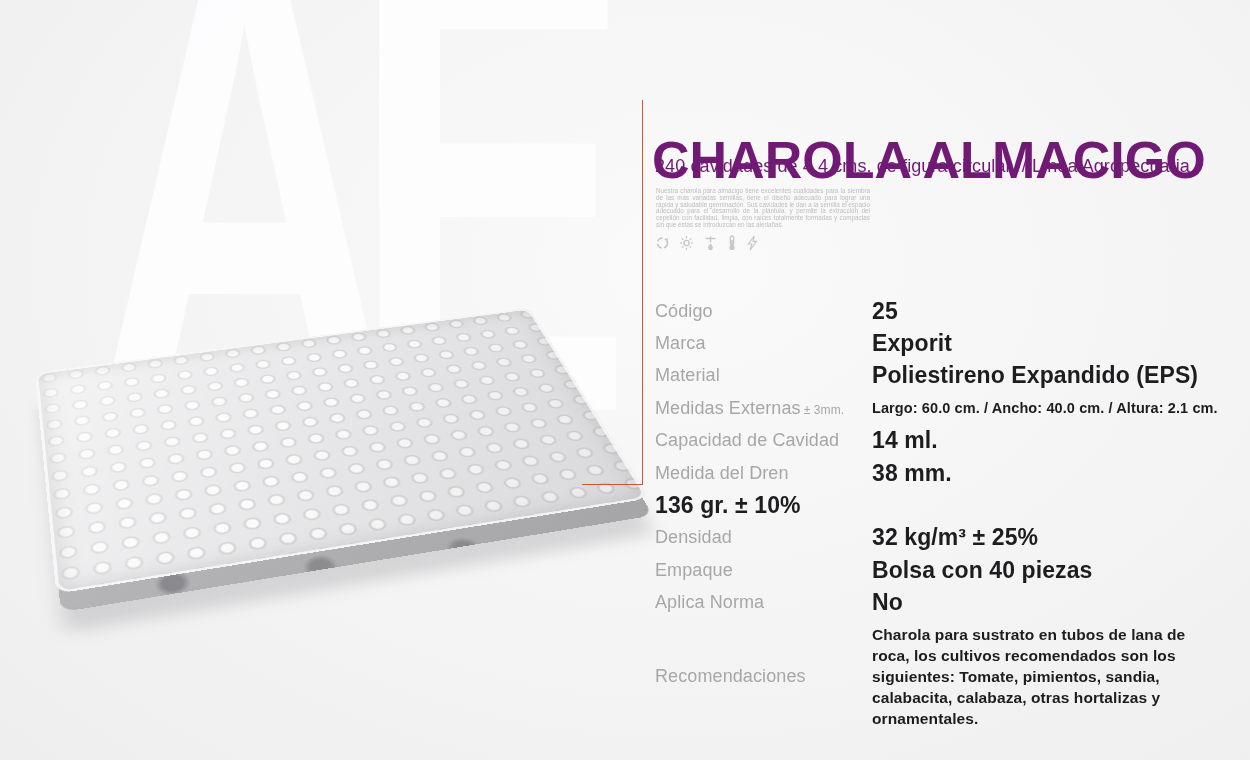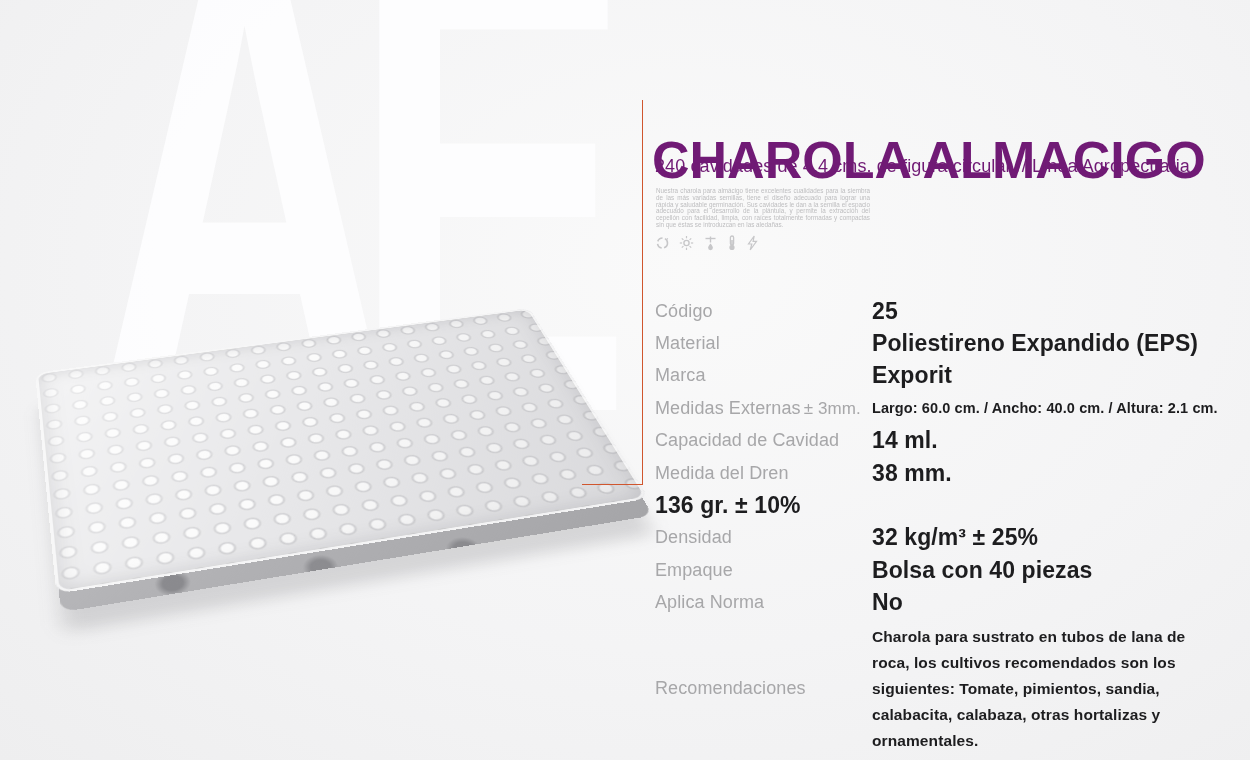--- a/index.html
+++ b/index.html
@@ -63,26 +63,26 @@
   .icon-row{position:absolute;left:655px;top:235px;z-index:4;display:flex;gap:9px;align-items:center;}
   .icon-row svg{display:block;}
   
   .spec-rows{position:absolute;left:655px;top:264px;width:570px;z-index:4;margin-top:31px;}
   .spec-row{display:flex;align-items:center;height:32.4px;}
   .spec-row.tall{height:auto;align-items:center;padding-top:5px;}
   .spec-label{
     flex:0 0 217px;font-size:18px;color:#a7a7a9;letter-spacing:0.1px;
     white-space:nowrap;
   }
-  .spec-note{font-size:17px;color:#a7a7a9;margin-left:3px;}
+  .spec-note{font-size:12px;color:#a7a7a9;margin-left:3px;}
   .spec-value{
     font-weight:bold;font-size:23px;color:#1d1d1f;letter-spacing:0.1px;
   }
   .spec-value.small{font-size:14.5px;}
-  .spec-value.multiline{font-size:15.5px;line-height:26px;max-width:352px;}
+  .spec-value.multiline{font-size:15.5px;line-height:21px;max-width:352px;}
 </style>
 </head>
 <body>
 
 <div class="watermark">AE</div>
 
 <div class="tray-wrap">
   <div class="t-layer t-shadow">
       <div class="t-quad"></div>
     </div>
@@ -145,26 +145,26 @@
       </svg>
     </span>
   </div>
 
 <div class="spec-rows">
     <div class="spec-row">
       <div class="spec-label">Código</div>
       <div class="spec-value">25</div>
     </div>
     <div class="spec-row">
+      <div class="spec-label">Marca</div>
+      <div class="spec-value">Exporit</div>
+    </div>
+    <div class="spec-row">
       <div class="spec-label">Material</div>
       <div class="spec-value">Poliestireno Expandido (EPS)</div>
-    </div>
-    <div class="spec-row">
-      <div class="spec-label">Marca</div>
-      <div class="spec-value">Exporit</div>
     </div>
     <div class="spec-row">
       <div class="spec-label">Medidas Externas<span class="spec-note">± 3mm.</span></div>
       <div class="spec-value small">Largo: 60.0 cm. / Ancho: 40.0 cm. / Altura: 2.1 cm.</div>
     </div>
     <div class="spec-row">
       <div class="spec-label">Capacidad de Cavidad</div>
       <div class="spec-value">14 ml.</div>
     </div>
     <div class="spec-row">

